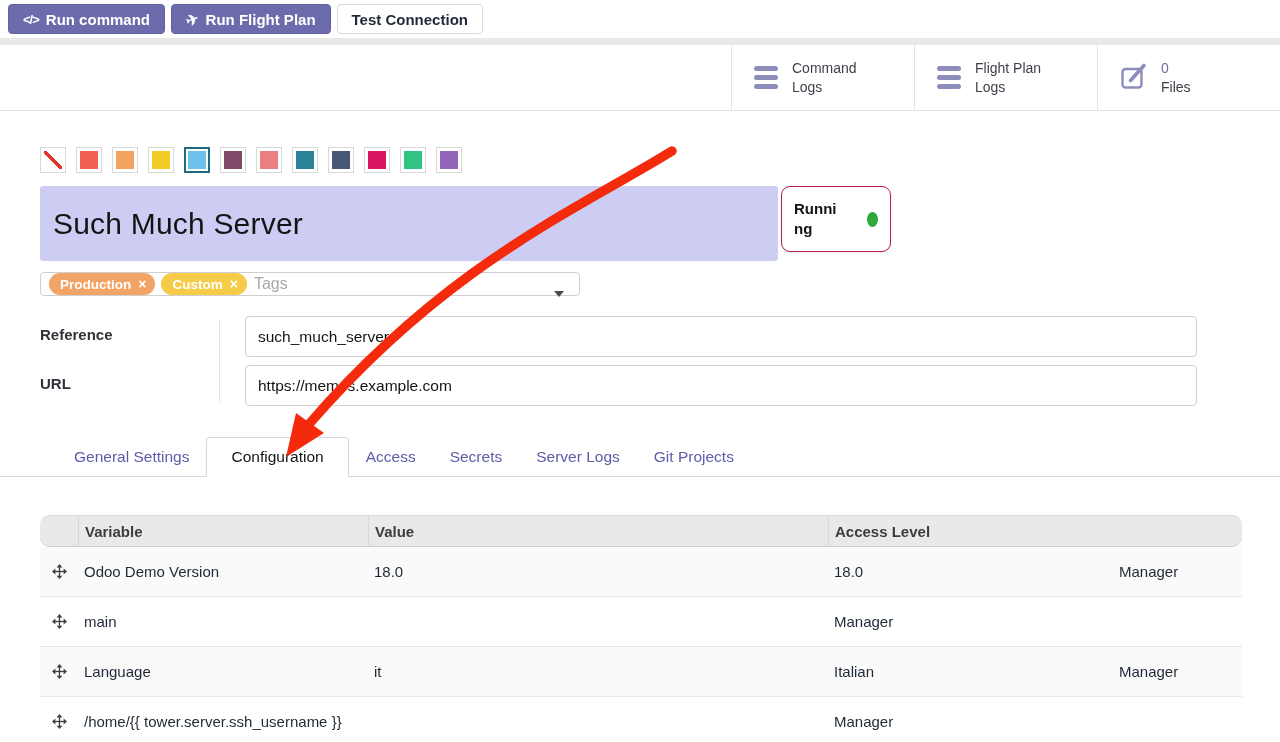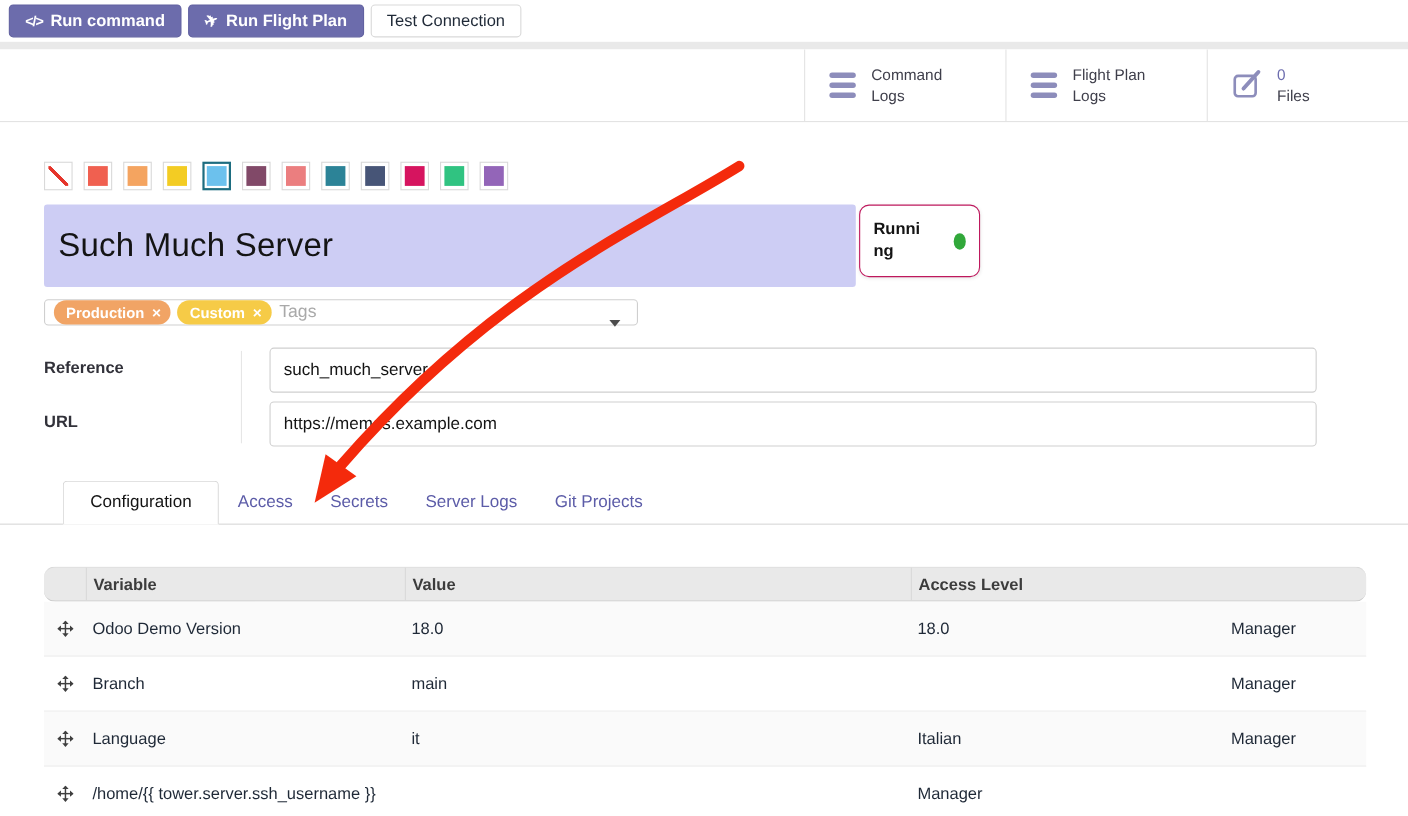--- a/index.html
+++ b/index.html
@@ -3,21 +3,21 @@
 <meta charset="utf-8">
 <style>
   * { margin:0; padding:0; box-sizing:border-box; }
   html,body { width:1280px; height:742px; }
   body { font-family:"Liberation Sans", sans-serif; background:#fff; color:#1f2937; position:relative; overflow:hidden; font-size:15px; }
 
   
   .action-bar { height:38px; display:flex; align-items:center; gap:6px; padding-left:8px; background:#fff; }
   .btn { height:30px; display:inline-flex; align-items:center; gap:7px; padding:0 14px; border-radius:4px; font-size:15px; font-weight:700; cursor:pointer; border:1px solid transparent; }
   .btn.primary { background:#6c6cac; color:#fff; border-color:#6161a0; }
-  .btn.secondary { background:#fff; color:#1f2937; border:1px solid #d9d9d9; font-weight:400; }
+  .btn.secondary { background:#fff; color:#1f2937; border:1px solid #d9d9d9; font-weight:700; }
   .code-glyph { font-weight:700; font-size:13px; letter-spacing:-1px; }
   .plane-glyph { display:inline-block; transform:rotate(-20deg); font-size:15px; line-height:1; }
   .band { height:7px; background:#e9e9e9; }
   .bottom-band { height:9px; background:#eaeaea; margin-left:40px; }
 
   
   .stat-row { height:66px; border-bottom:1px solid #e3e3e3; display:flex; justify-content:flex-end; background:#fff; }
   .stat-btn { width:183px; border-left:1px solid #e3e3e3; display:flex; align-items:center; gap:14px; padding-left:22px; cursor:pointer; }
   .hamburger { display:flex; flex-direction:column; gap:4px; }
   .hamburger i { display:block; width:24px; height:5px; border-radius:2.5px; background:#8d8dbb; }
@@ -199,20 +199,21 @@
       <label>Reference</label>
       <input type="text" readonly="" value="such_much_server" style="">
     </div>
     <div class="field-row">
       <label>URL</label>
       <input type="text" readonly="" value="https://memes.example.com" style="">
     </div>
   </div>
 
   <div class="tab-bar">
+      <div class="tab">General Settings</div>
       <div class="tab active">Configuration</div>
       <div class="tab">Access</div>
       <div class="tab">Secrets</div>
       <div class="tab">Server Logs</div>
       <div class="tab">Git Projects</div>
     </div>
 
   <div class="table">
     <div class="t-header">
       <div class="th"></div>
@@ -242,21 +243,20 @@
     <div class="td handle">
       <svg viewBox="0 0 16 16" width="15" height="15" fill="#3f3f3f">
         <polygon points="8,0 4.9,3.6 11.1,3.6"></polygon>
         <polygon points="8,16 4.9,12.4 11.1,12.4"></polygon>
         <polygon points="0,8 3.6,4.9 3.6,11.1"></polygon>
         <polygon points="16,8 12.4,4.9 12.4,11.1"></polygon>
         <rect x="7.3" y="2.6" width="1.4" height="10.8"></rect>
         <rect x="2.6" y="7.3" width="10.8" height="1.4"></rect>
       </svg>
     </div>
-    <div class="td">Branch</div>
     <div class="td">main</div>
     <div class="td"></div>
     <div class="td">Manager</div>
   </div>
 
   <div class="t-row">
     <div class="td handle">
       <svg viewBox="0 0 16 16" width="15" height="15" fill="#3f3f3f">
         <polygon points="8,0 4.9,3.6 11.1,3.6"></polygon>
         <polygon points="8,16 4.9,12.4 11.1,12.4"></polygon>

